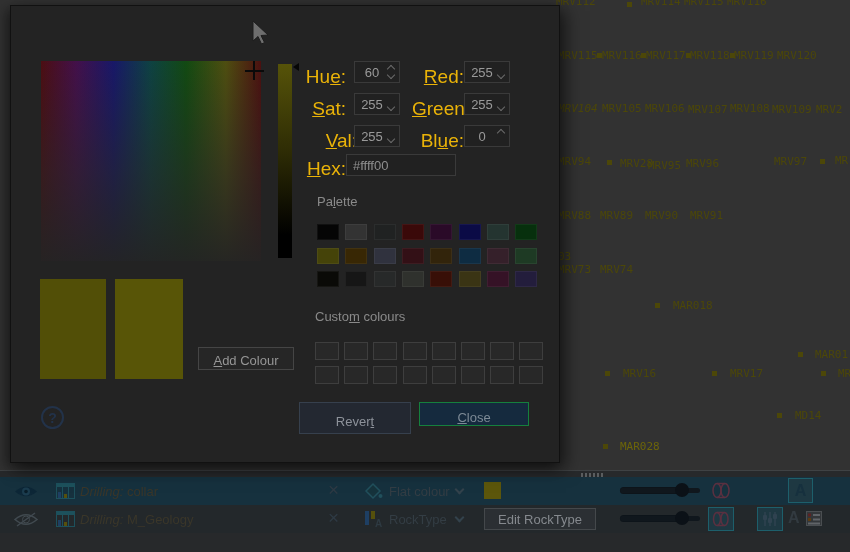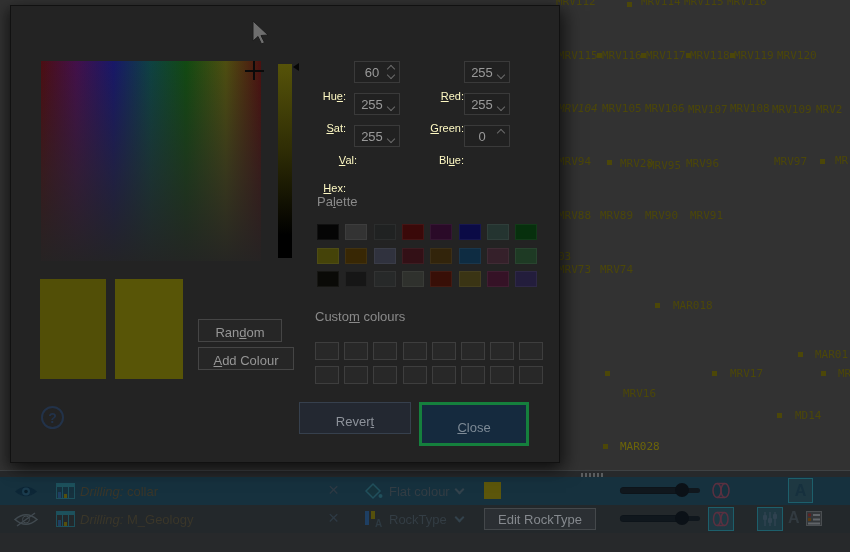--- a/index.html
+++ b/index.html
@@ -60,21 +60,21 @@
   }
   .cross-h { position:absolute; left:204px; top:9px; width:19px; height:2px; background:#0a0a0a; }
   .cross-v { position:absolute; left:212px; top:0px; width:2px; height:19px; background:#0a0a0a; }
   #valbar { position:absolute; left:267px; top:58px; width:14px; height:194px;
     background:linear-gradient(to bottom, #565309 0%, #2e2c05 45%, #000 88%); }
   #valmarker { position:absolute; left:282px; top:57px; width:0; height:0;
     border-top:4px solid transparent; border-bottom:4px solid transparent;
     border-right:6px solid #060606; }
 
   
-  .flabel { position:absolute; font-size:11px; color:#fef9c3; text-align:right; width:52px;margin-top:24px; }
+  .flabel { position:absolute; font-size:19px; color:#eab308; text-align:right; width:52px; }
   .flabel u, .btn u, .seclabel u { text-decoration:underline; }
   .spin { position:absolute; width:46px; height:22px; background:#212121;
     border:1px solid #3a3a3a; }
   .spin .v { position:absolute; left:0; top:3px; width:34px; text-align:center;
     font-size:13px; color:#9a9a9a; }
   .sarrow { position:absolute; right:5px; width:6px; height:6px;
     border-left:1.5px solid #6a6a6a; border-bottom:1.5px solid #6a6a6a; }
   .sarrow.up   { transform:rotate(135deg); top:4px; }
   .sarrow.down { transform:rotate(-45deg); bottom:4px; }
   #hexfield { position:absolute; left:335px; top:148px; width:110px; height:22px;
@@ -96,22 +96,22 @@
   
   .btn { position:absolute; background:#262626; border:1px solid #454545;
     color:#969696; font-size:13px; text-align:center; }
   .btn .inner { padding-top:3px; }
   #btn-pick   { left:187px; top:278px; width:84px; height:23px; }
   #btn-random { left:187px; top:313px; width:84px; height:23px; }
   #btn-add    { left:187px; top:341px; width:96px; height:23px; }
   #btn-revert { left:288px; top:396px; width:112px; height:32px;
     background:#232831; border:1px solid #36404d; color:#8d929a; }
   #btn-revert .inner, #btn-close .inner { padding-top:7px; }
-  #btn-close  { left:408px; top:396px; width:110px; height:44px;
-    background:#152a3e; border:3px solid #15803d; color:#7d8a96; }
+  #btn-close  { left:408px; top:396px; width:110px; height:24px;
+    background:#152a3e; border:1px solid #15803d; color:#7d8a96; }
   #help { position:absolute; left:30px; top:400px; width:23px; height:23px;
     border:2px solid #223249; border-radius:50%; color:#223249;
     font-size:14px; font-weight:bold; text-align:center; line-height:20px; }
 
   
   #cursor { position:absolute; left:252px; top:20px; z-index:50; }
 </style>
 </head>
 <body>
 
@@ -154,21 +154,21 @@
         <span class="slabel" style="left: 645px; top: 209px;">MRV90</span>
         <span class="slabel" style="left: 690px; top: 209px;">MRV91</span>
         <span class="slabel" style="left: 558px; top: 250px;">03</span>
         <span class="slabel" style="left: 558px; top: 263px;">MRV73</span>
         <span class="slabel" style="left: 600px; top: 263px;">MRV74</span>
         <div class="mk" style="left: 655px; top: 303px;"></div>
         <span class="slabel" style="left: 673px; top: 299px;">MAR018</span>
         <div class="mk" style="left: 798px; top: 352px;"></div>
         <span class="slabel" style="left: 815px; top: 348px;">MAR01</span>
         <div class="mk" style="left: 605px; top: 371px;"></div>
-        <span class="slabel" style="left: 623px; top: 367px; margin-top: 20px;">MRV16</span>
+        <span class="slabel" style="left: 623px; top: 367px;">MRV16</span>
         <div class="mk" style="left: 712px; top: 371px;"></div>
         <span class="slabel" style="left: 730px; top: 367px;">MRV17</span>
         <div class="mk" style="left: 821px; top: 371px;"></div>
         <span class="slabel" style="left: 838px; top: 367px;">MR</span>
         <div class="mk" style="left: 777px; top: 413px;"></div>
         <span class="slabel" style="left: 795px; top: 409px;">MD14</span>
         <div class="mk" style="left: 603px; top: 444px;"></div>
         <span class="slabel bright" style="left: 620px; top: 440px;">MAR028</span>
       </div>
   </div>
@@ -305,20 +305,23 @@
       <div class="v">255</div>
       <div class="sarrow down"></div>
     </div>
     <div class="flabel" style="left:401px;top:124px"><span>Bl</span><u>u</u><span>e:</span></div>
     <div class="spin" style="left:453px;top:119px">
       <div class="v">0</div>
       <div class="sarrow up"></div>
     </div>
 
     <div class="flabel" style="left:283px;top:152px"><span></span><u>H</u><span>ex:</span></div>
+    <div id="hexfield">
+      <div class="v">#ffff00</div>
+    </div>
 
     <div class="seclabel" style="left:306px;top:188px"><span>Pa</span><u>l</u><span>ette</span></div>
     <div id="palette-grid">
         <div class="sw" style="left: 0px; top: 0px; background-color: rgb(5, 5, 5);"></div>
         <div class="sw" style="left: 28.3px; top: 0px; background-color: rgb(51, 51, 51);"></div>
         <div class="sw" style="left: 56.6px; top: 0px; background-color: rgb(32, 34, 34);"></div>
         <div class="sw" style="left: 84.9px; top: 0px; background-color: rgb(58, 9, 9);"></div>
         <div class="sw" style="left: 113.2px; top: 0px; background-color: rgb(42, 10, 40);"></div>
         <div class="sw" style="left: 141.5px; top: 0px; background-color: rgb(11, 11, 70);"></div>
         <div class="sw" style="left: 169.8px; top: 0px; background-color: rgb(36, 52, 48);"></div>
@@ -357,23 +360,20 @@
         <div class="cs" style="left: 87.6px; top: 23.5px;"></div>
         <div class="cs" style="left: 116.8px; top: 23.5px;"></div>
         <div class="cs" style="left: 146px; top: 23.5px;"></div>
         <div class="cs" style="left: 175.2px; top: 23.5px;"></div>
         <div class="cs" style="left: 204.4px; top: 23.5px;"></div>
       </div>
 
     <div class="bigswatch" id="swatch-old" style="background-color: rgb(82, 79, 7);"></div>
     <div class="bigswatch" id="swatch-new" style="background-color: rgb(88, 85, 7);"></div>
 
-    <button class="btn" id="btn-random">
-        <div class="inner"><span>Ran</span><u>d</u><span>om</span></div>
-      </button>
     <button class="btn" id="btn-add">
         <div class="inner"><u>A</u><span>dd Colour</span></div>
       </button>
 
     <div id="help">?</div>
     <button class="btn" id="btn-revert">
         <div class="inner"><span>Rever</span><u>t</u></div>
       </button>
     <button class="btn" id="btn-close">
         <div class="inner"><u>C</u><span>lose</span></div>

